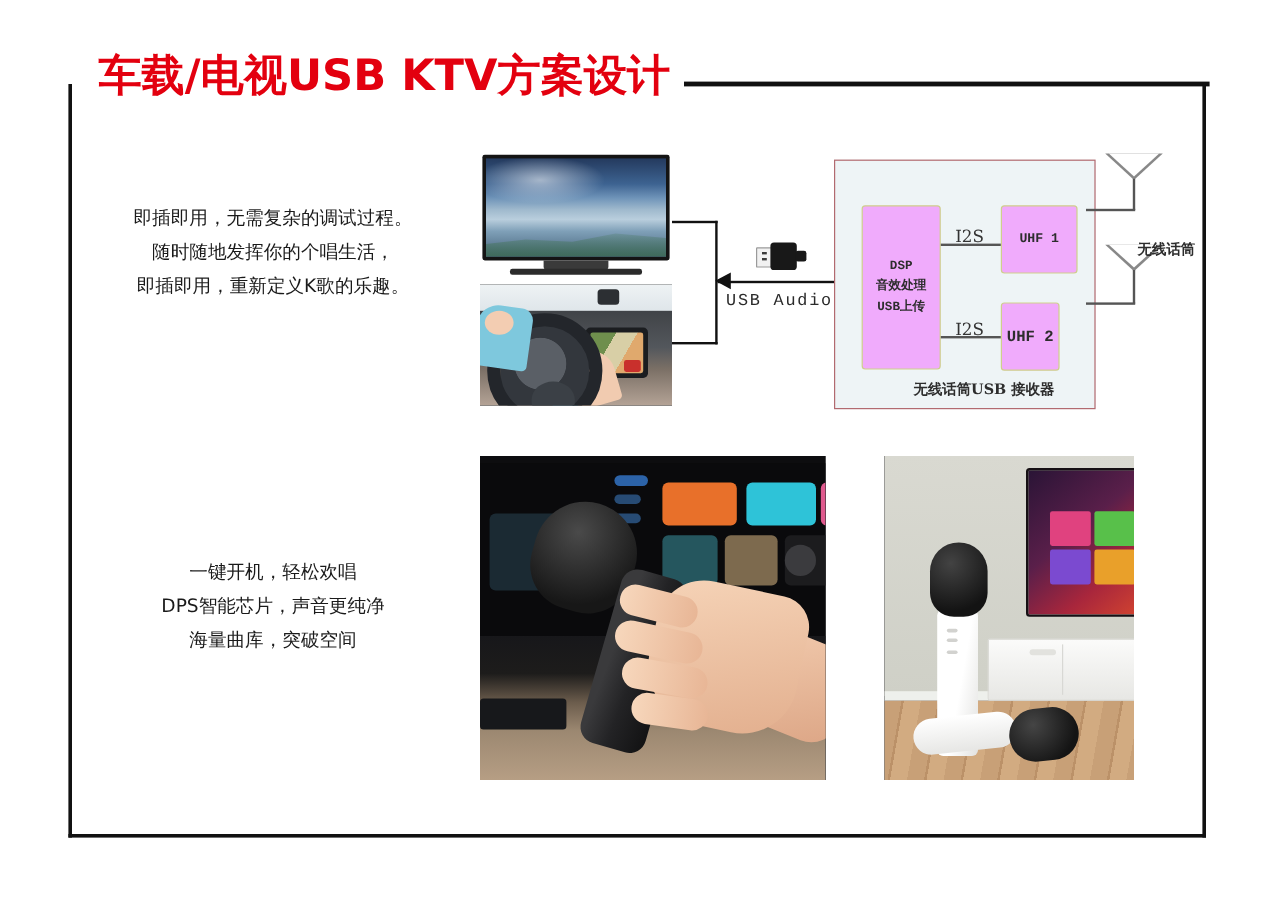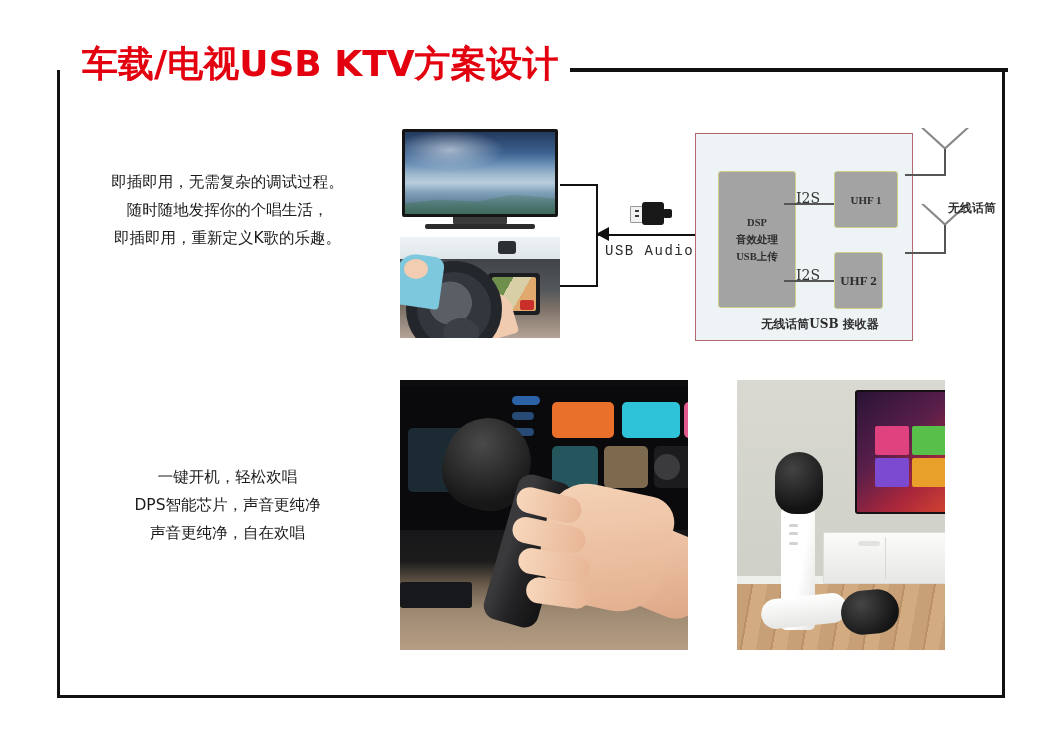--- a/index.html
+++ b/index.html
@@ -274,28 +274,28 @@
     position: absolute; left: 33px; top: 8px; width: 9px; height: 9px;
     background: #181818; border-radius: 2px;
   }
 
   
   #block-diagram {
     position: absolute; left: 695px; top: 133px; width: 218px; height: 208px;
     background: #eef4f6; border: 1.5px solid #b26a70; box-sizing: border-box;
   }
   .blk {
-    position: absolute; background: #a3a3a3; border: 1.5px solid #cfcf8c;
+    position: absolute; background: #f0abfc; border: 1.5px solid #cfcf8c;
     border-radius: 3px; box-sizing: border-box;
     display: flex; flex-direction: column; align-items: center; justify-content: center;
-    font-family: Liberation Serif, serif;
+    font-family: Liberation Mono, monospace;
     color: #2d2d2d;
   }
   #blk-dsp {
-    left: 22px; top: 37px; width: 78px; height: 137px;
+    left: 22px; top: 37px; width: 66px; height: 137px;
     font-size: 10.5px; line-height: 17px; font-weight: bold;
   }
   #blk-uhf1 { left: 138px; top: 37px; width: 64px; height: 57px; font-size: 11px; font-weight: bold; }
   #blk-uhf2 { left: 138px; top: 118px; width: 49px; height: 57px; font-size: 13px; font-weight: bold; }
   .dline { position: absolute; background: #555; height: 1.6px; }
   #dl-i2s1 { left: 88px; top: 69px; width: 50px; }
   #dl-i2s2 { left: 88px; top: 146px; width: 50px; }
   .i2s-label {
     position: absolute; font-family: "DejaVu Serif","Liberation Serif",serif;
     font-size: 14px; color: #333; font-weight: normal;
@@ -340,21 +340,21 @@
 
 <div id="copy-block-top" class="copy-block">
   <span class="copy-line">即插即用，无需复杂的调试过程。</span>
   <span class="copy-line">随时随地发挥你的个唱生活，</span>
   <span class="copy-line">即插即用，重新定义K歌的乐趣。</span>
 </div>
 
 <div id="copy-block-bottom" class="copy-block">
   <span class="copy-line">一键开机，轻松欢唱</span>
   <span class="copy-line">DPS智能芯片，声音更纯净</span>
-  <span class="copy-line">声音更纯净，自在欢唱</span>
+  <span class="copy-line">海量曲库，突破空间</span>
 </div>
 
 <div id="photo-tv" class="photo">
   <div class="tv-body">
     <div class="tv-screen"></div>
   </div>
   <div class="tv-stand-neck"></div>
   <div class="tv-stand-foot"></div>
 </div>
 

